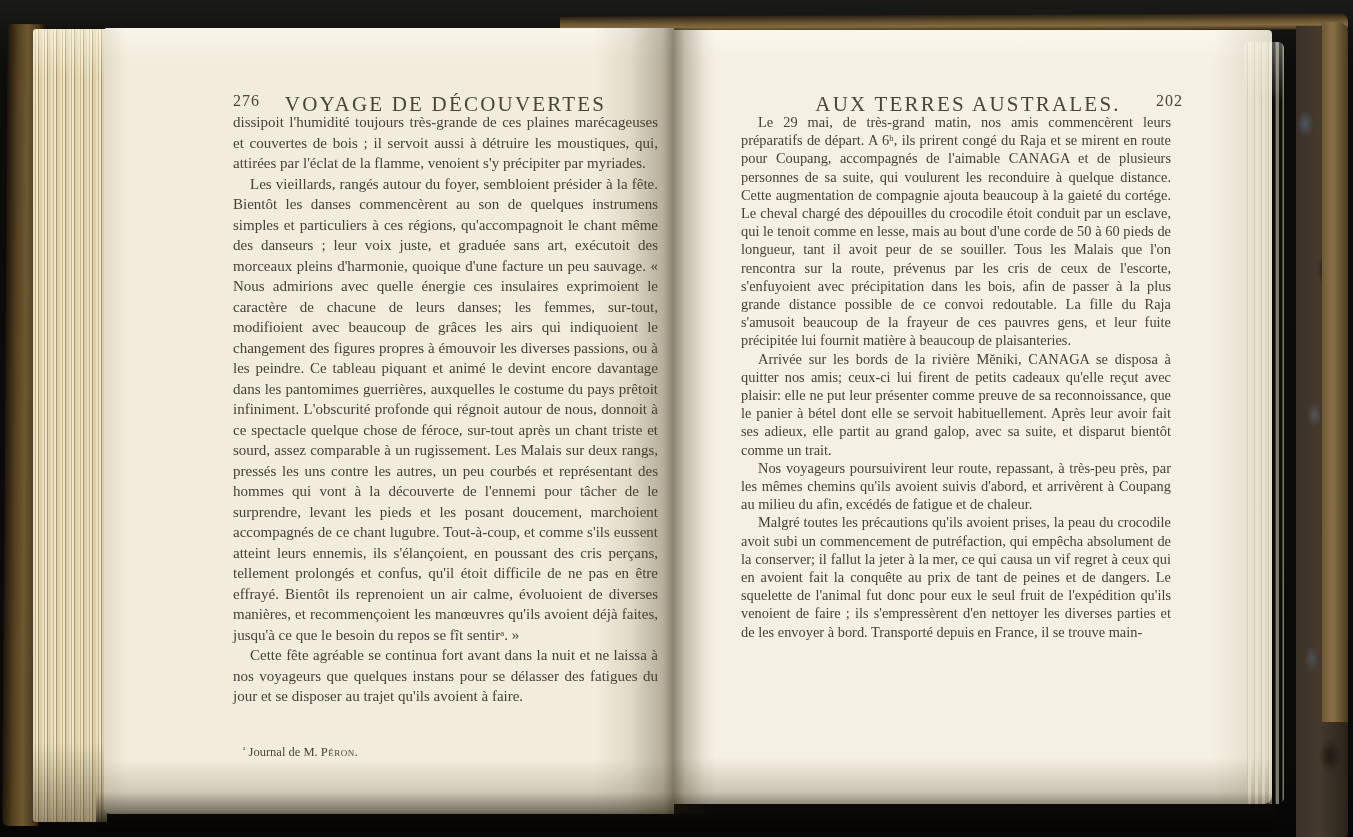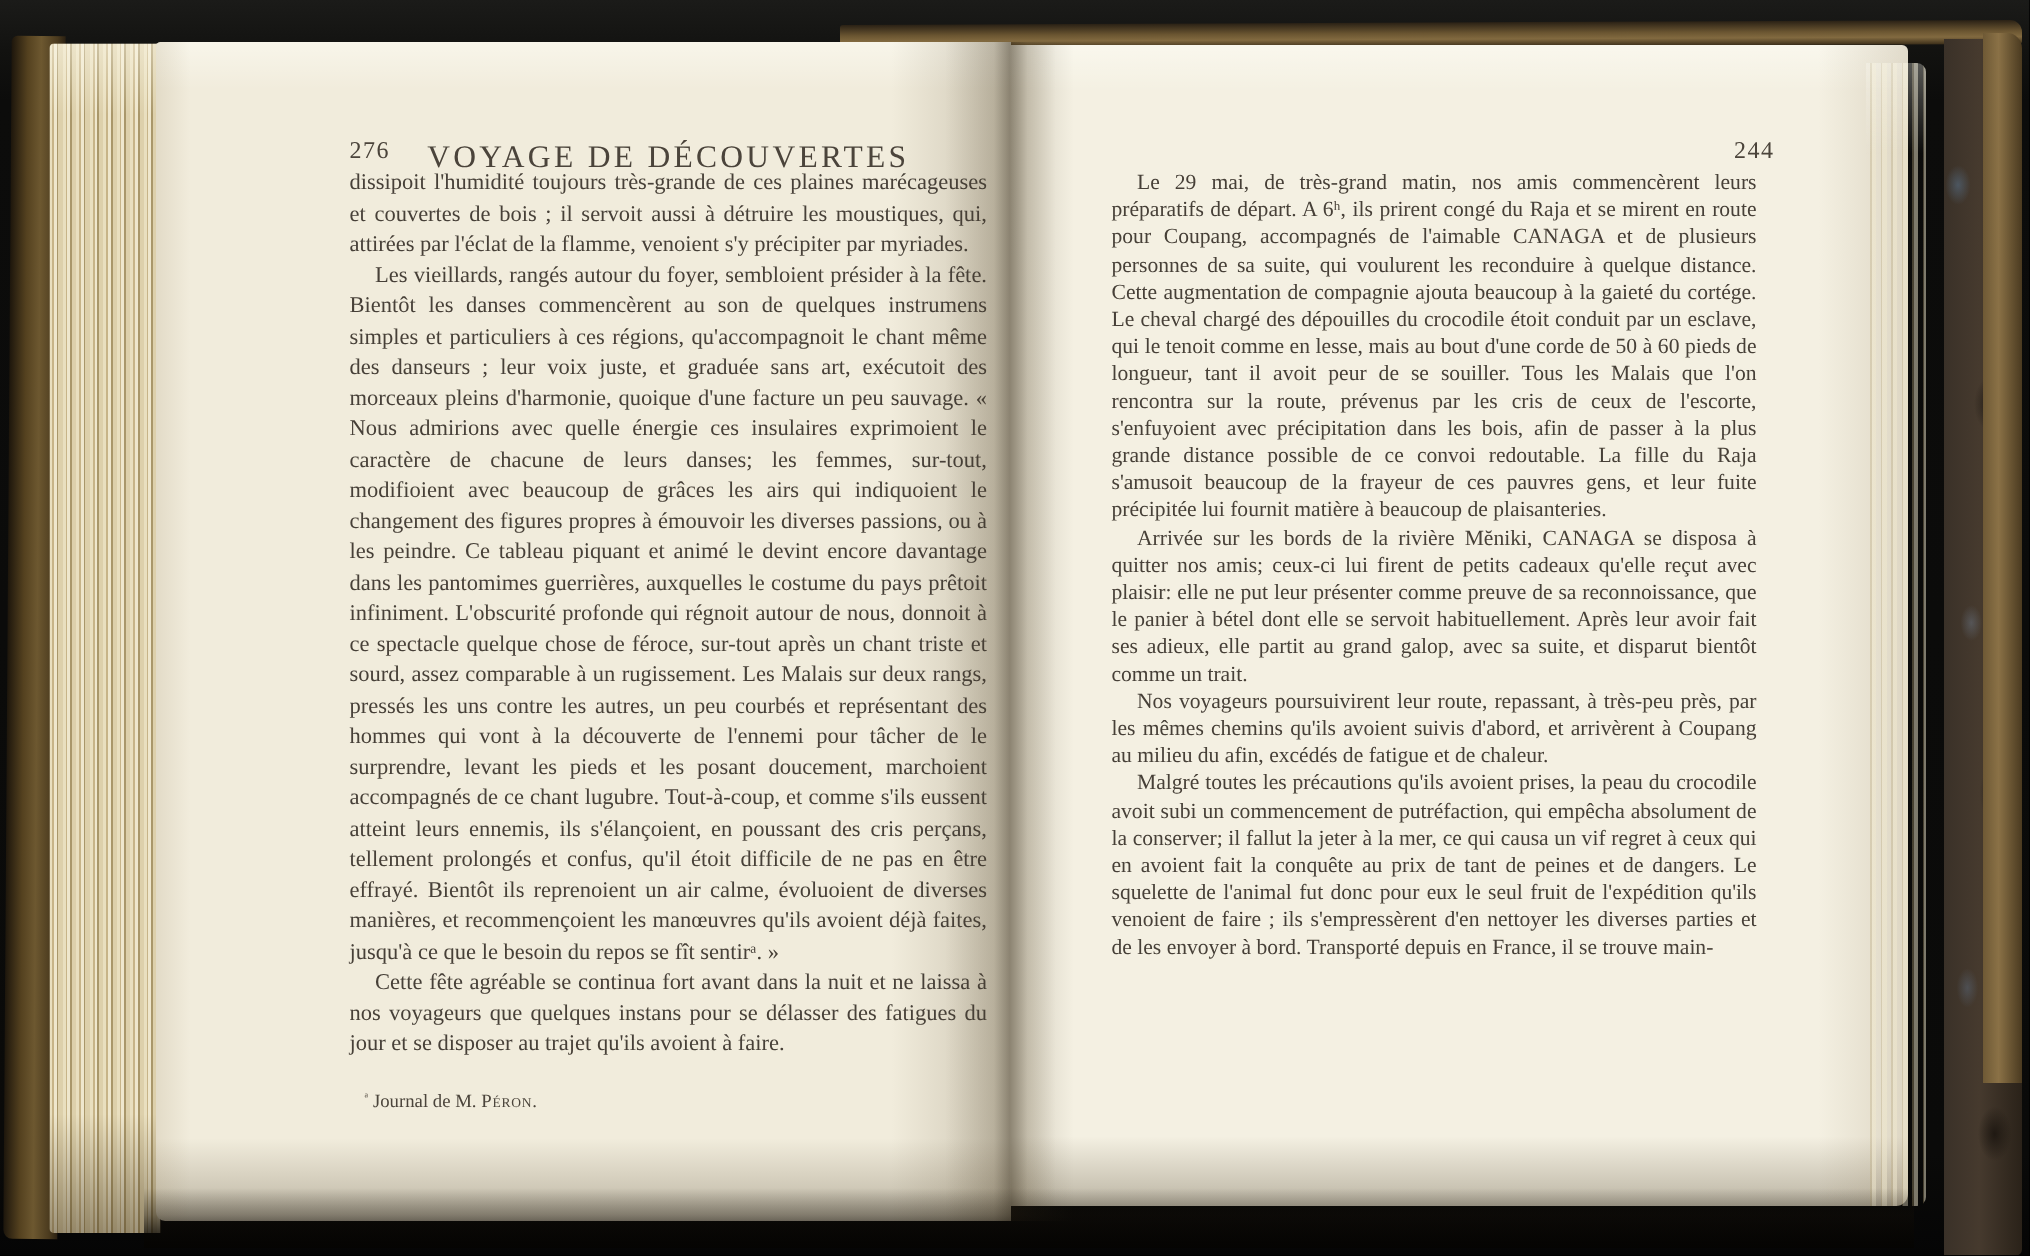--- a/index.html
+++ b/index.html
@@ -81,21 +81,21 @@
   .pg-header .num{position:absolute;top:0;font-size:16px;letter-spacing:1px;}
   .left-page .pg-header{left:129px;top:64px;width:425px;}
   .left-page .pg-header .num{left:0;}
   .right-page .pg-header{left:79px;top:62px;width:430px;}
   .right-page .pg-header .num{right:0;}
   .text-block{position:absolute;color:#474038;text-align:justify;}
   .left-page .text-block{left:129px;top:84px;width:425px;font-size:15px;line-height:20.5px;}
   .right-page .text-block{left:67px;top:83px;width:430px;font-size:14.4px;line-height:18.2px;}
   .text-block p{margin:0;}
   .text-block p.indent{text-indent:17px;}
-  .footnote{margin-top:14px;font-size:12.5px;color:#4b443b;text-align:left;text-indent:10px;}
+  .footnote{margin-top:32px;font-size:12.5px;color:#4b443b;text-align:left;text-indent:10px;}
   .fn-marker{font-size:9px;vertical-align:4px;}
   .fn-name{font-variant:small-caps;letter-spacing:.5px;}
 </style>
 </head>
 <body>
 
 <div class="stage">
 
   <div class="left-cover"></div>
   <div class="left-fore-edge"></div>
@@ -117,21 +117,22 @@
         </div>
       <div class="footnote">
         <span class="fn-marker">ᵃ</span>
         <span>Journal de M. </span><span class="fn-name">Péron.</span>
       </div>
     </div>
   </div>
 
   <div class="right-page">
     <div class="pg-header">
-      <span class="num">244</span>
+      <span class="title">AUX TERRES AUSTRALES.</span>
+      <span class="num">202</span>
     </div>
     <div class="text-block">
       <div>
           <p class="indent">Le 29 mai, de très-grand matin, nos amis commencèrent leurs préparatifs de départ. A 6ʰ, ils prirent congé du Raja et se mirent en route pour Coupang, accompagnés de l'aimable CANAGA et de plusieurs personnes de sa suite, qui voulurent les reconduire à quelque distance. Cette augmentation de compagnie ajouta beaucoup à la gaieté du cortége. Le cheval chargé des dépouilles du crocodile étoit conduit par un esclave, qui le tenoit comme en lesse, mais au bout d'une corde de 50 à 60 pieds de longueur, tant il avoit peur de se souiller. Tous les Malais que l'on rencontra sur la route, prévenus par les cris de ceux de l'escorte, s'enfuyoient avec précipitation dans les bois, afin de passer à la plus grande distance possible de ce convoi redoutable. La fille du Raja s'amusoit beaucoup de la frayeur de ces pauvres gens, et leur fuite précipitée lui fournit matière à beaucoup de plaisanteries.</p>
           <p class="indent">Arrivée sur les bords de la rivière Mĕniki, CANAGA se disposa à quitter nos amis; ceux-ci lui firent de petits cadeaux qu'elle reçut avec plaisir: elle ne put leur présenter comme preuve de sa reconnoissance, que le panier à bétel dont elle se servoit habituellement. Après leur avoir fait ses adieux, elle partit au grand galop, avec sa suite, et disparut bientôt comme un trait.</p>
           <p class="indent">Nos voyageurs poursuivirent leur route, repassant, à très-peu près, par les mêmes chemins qu'ils avoient suivis d'abord, et arrivèrent à Coupang au milieu du afin, excédés de fatigue et de chaleur.</p>
           <p class="indent">Malgré toutes les précautions qu'ils avoient prises, la peau du crocodile avoit subi un commencement de putréfaction, qui empêcha absolument de la conserver; il fallut la jeter à la mer, ce qui causa un vif regret à ceux qui en avoient fait la conquête au prix de tant de peines et de dangers. Le squelette de l'animal fut donc pour eux le seul fruit de l'expédition qu'ils venoient de faire ; ils s'empressèrent d'en nettoyer les diverses parties et de les envoyer à bord. Transporté depuis en France, il se trouve main-</p>
         </div>
     </div>
   </div>

